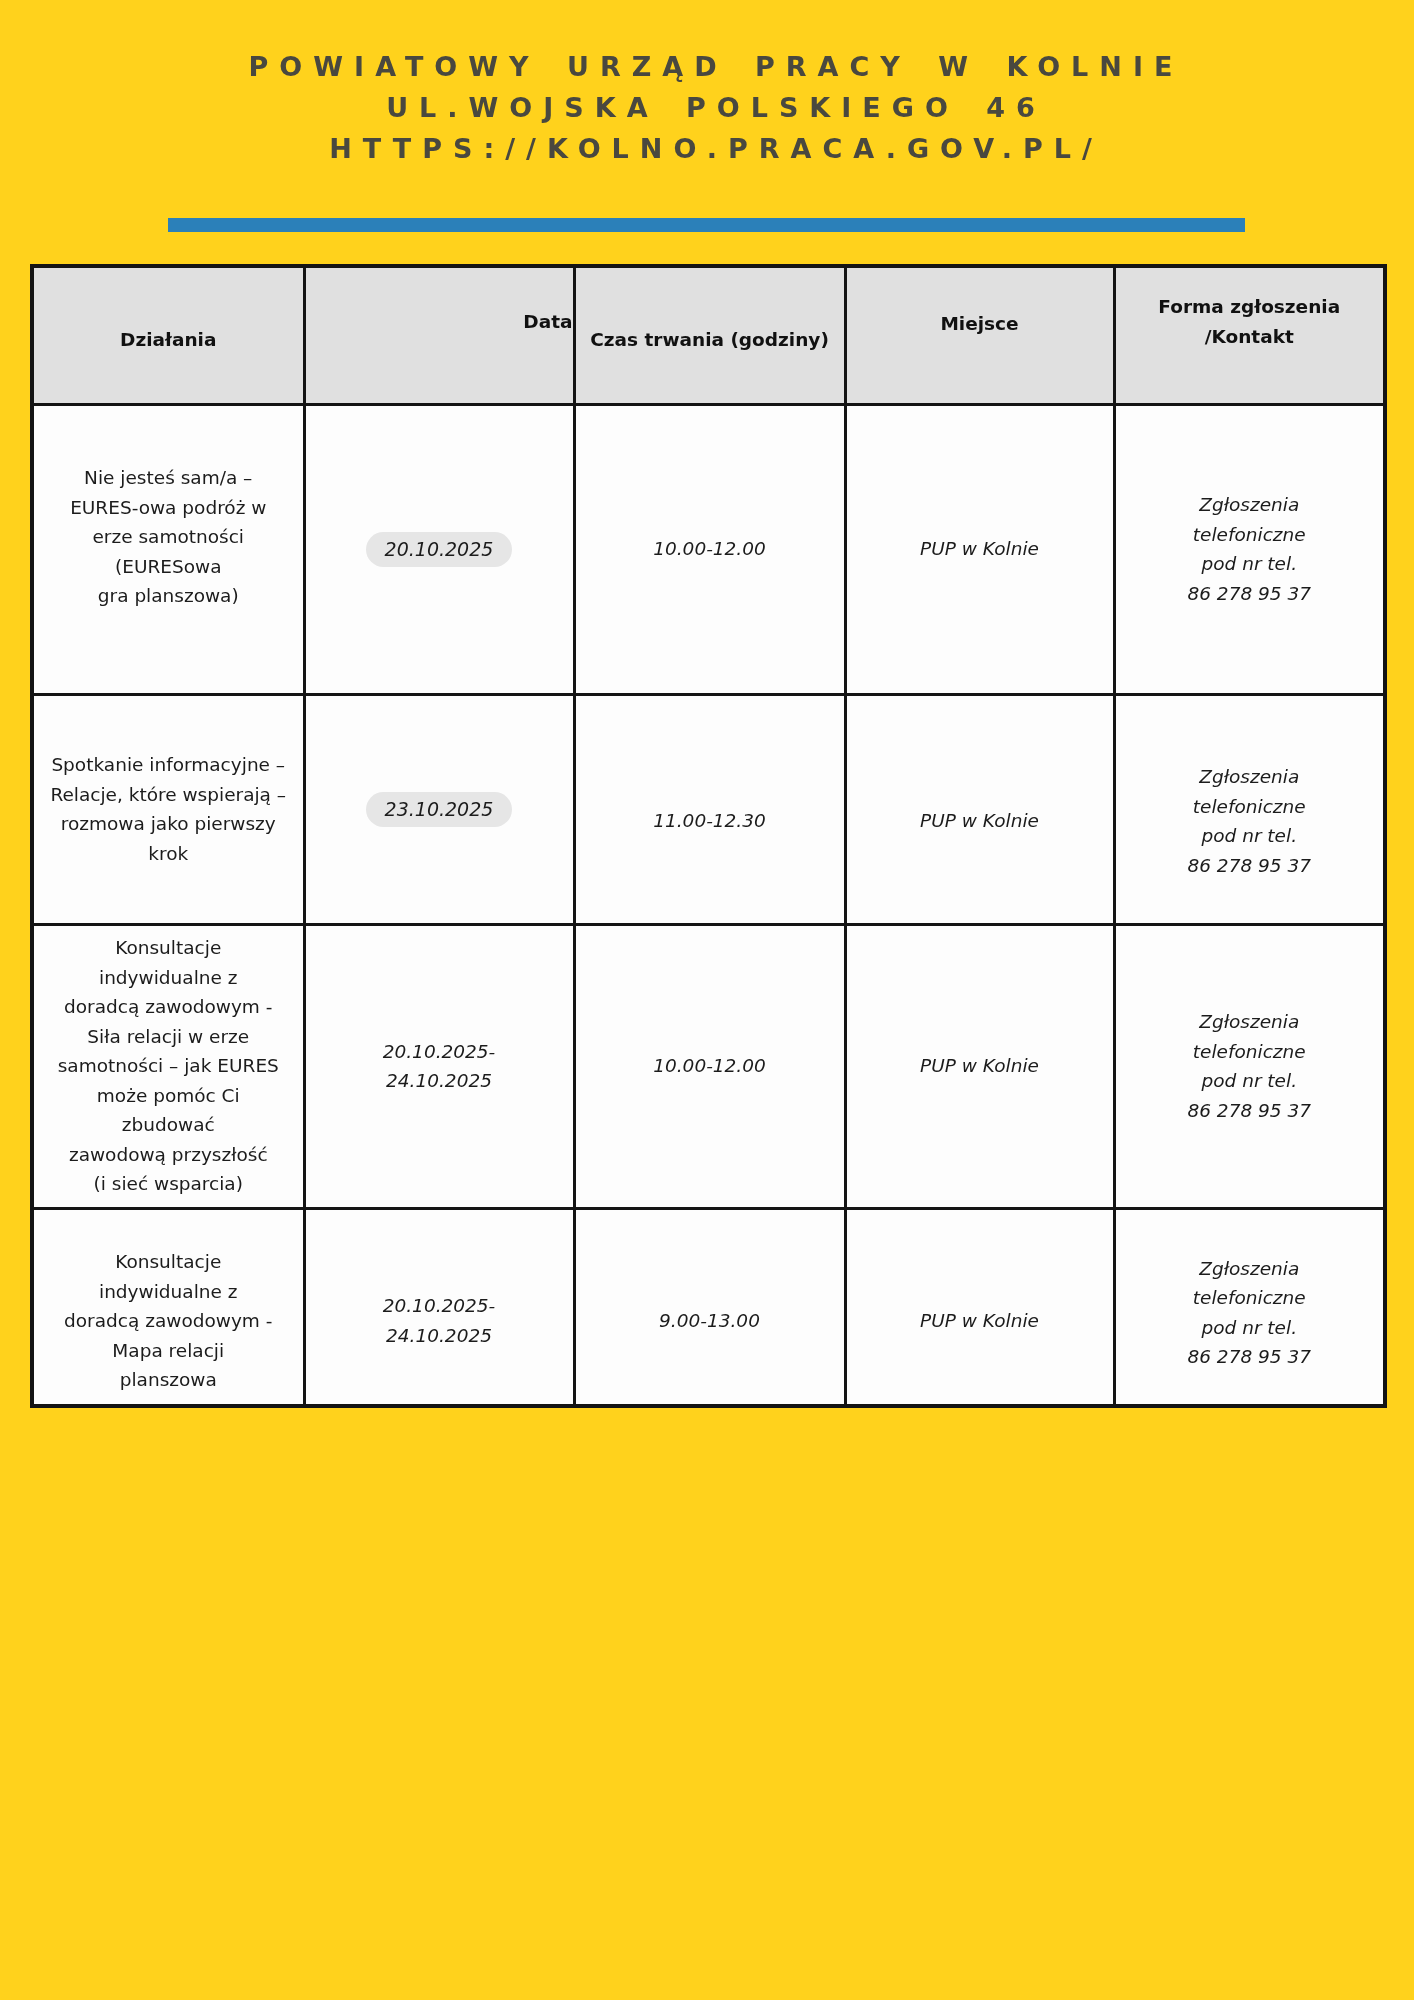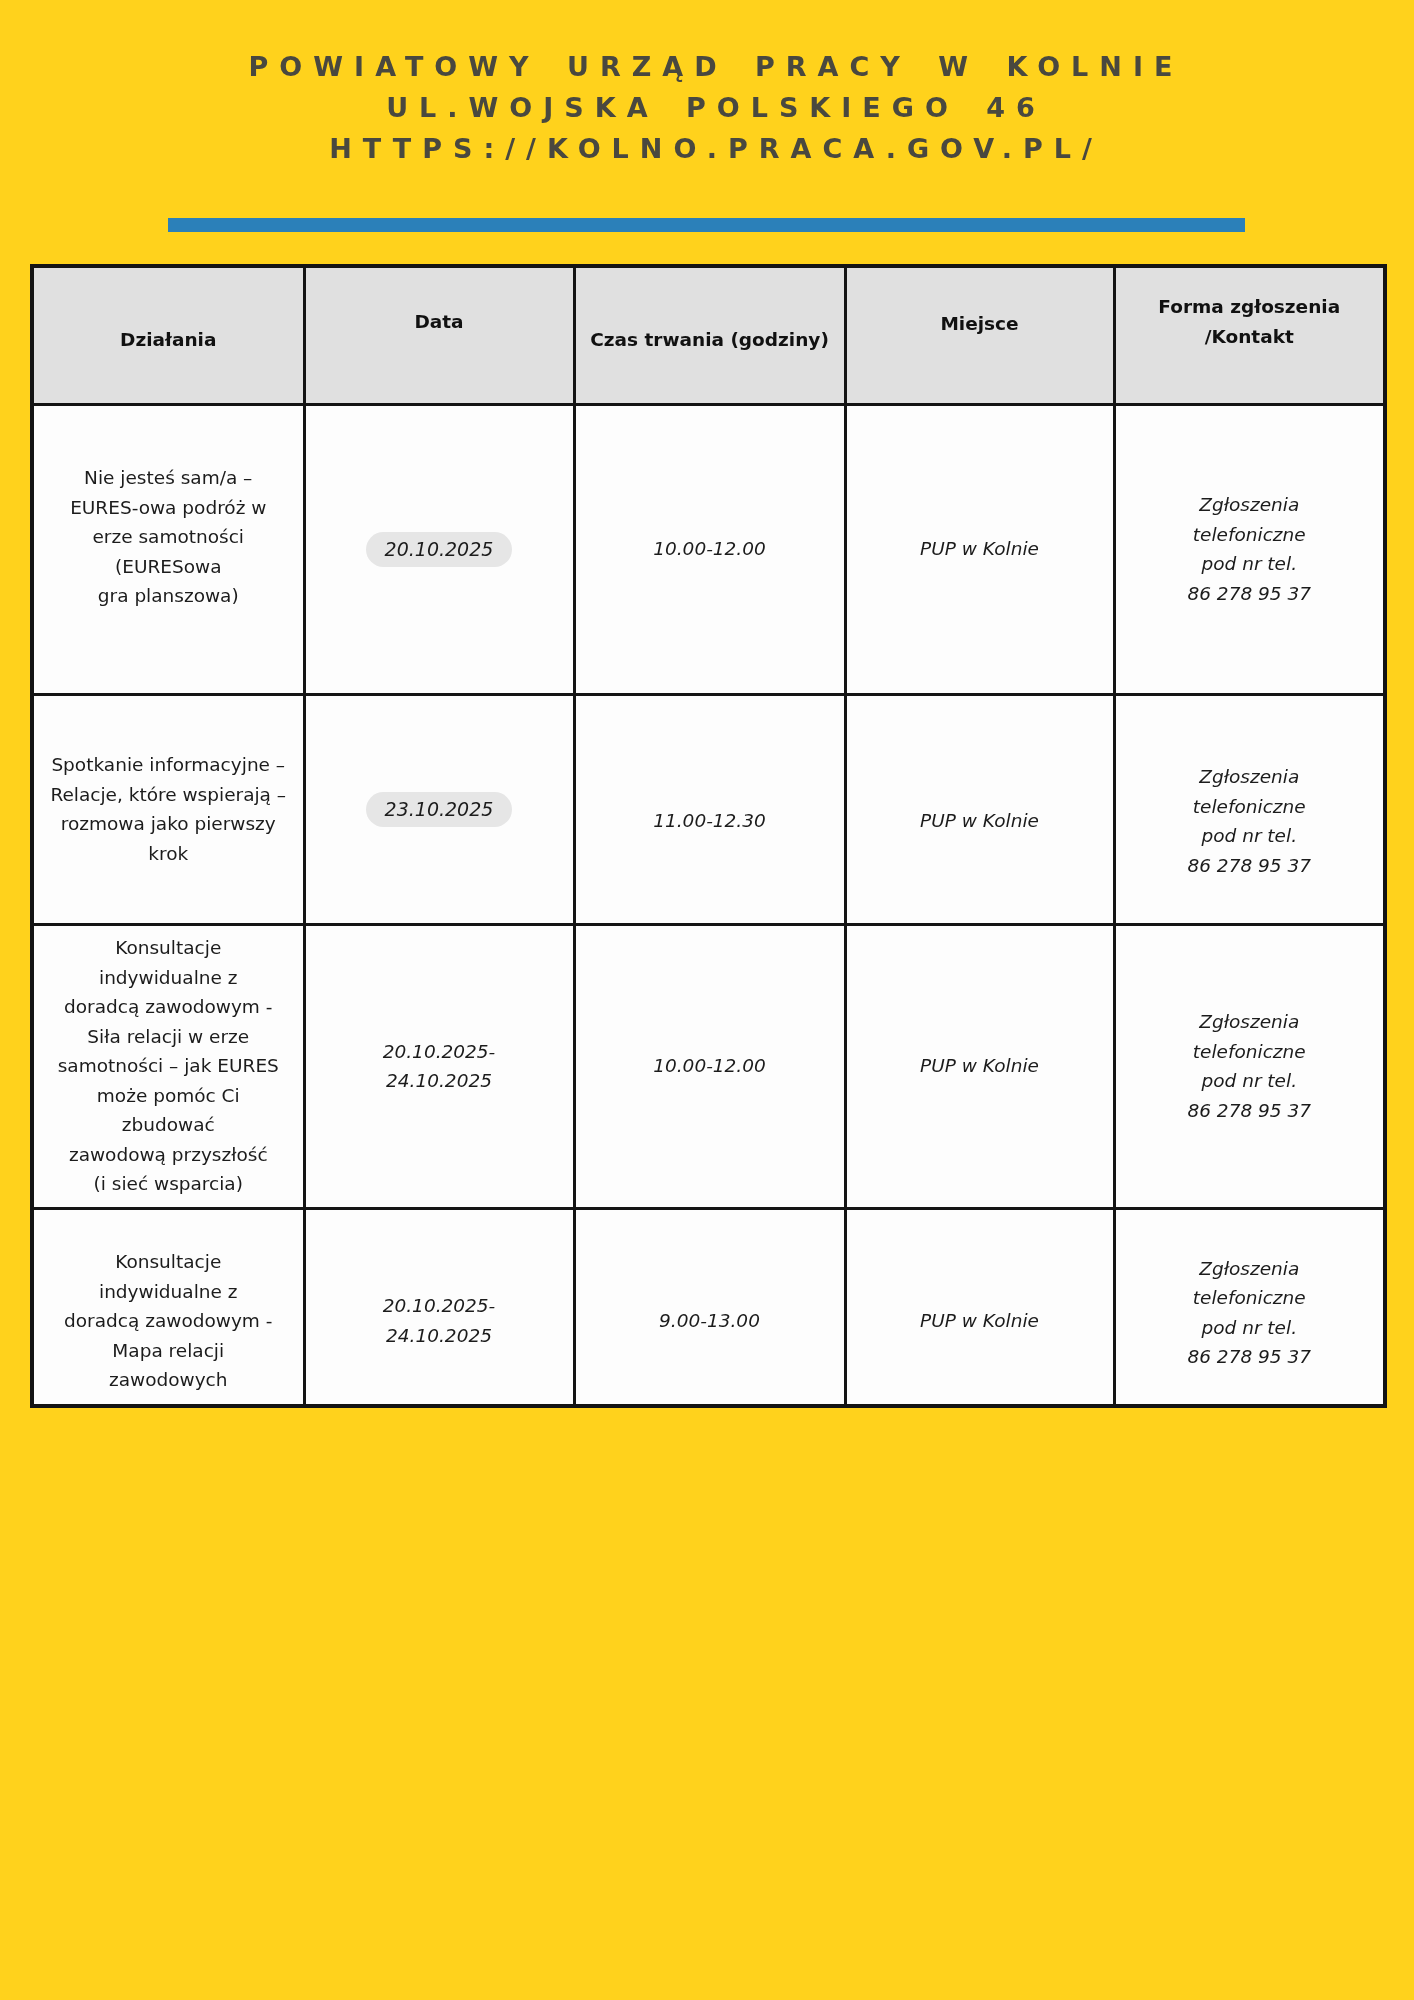--- a/index.html
+++ b/index.html
@@ -63,21 +63,21 @@
         <col style="width:271px">
     </colgroup>
 
     <tbody>
         <tr class="hdr-row">
       <td class="hdr-cell hcell" style="border-color: rgb(20, 20, 20); background: rgb(224, 224, 224);">
         <div class="off-dn-s">
               <div class="ln">Działania</div>
             </div>
       </td>
-      <td class="hdr-cell hcell" style="border-color: rgb(20, 20, 20); background: rgb(224, 224, 224);">
+      <td class="hdr-cell hcell" style="border-color: rgb(20, 20, 20); background: rgb(224, 224, 224); text-align: right;">
         <div class="off-up">
               <div class="ln">Data</div>
             </div>
       </td>
       <td class="hdr-cell hcell" style="border-color: rgb(20, 20, 20); background: rgb(224, 224, 224);">
         <div class="off-dn-s">
               <div class="ln">Czas trwania (godziny)</div>
             </div>
       </td>
       <td class="hdr-cell hcell" style="border-color: rgb(20, 20, 20); background: rgb(224, 224, 224);">
@@ -178,21 +178,21 @@
       </td>
     </tr>
 
     <tr class="row-4">
       <td class="cell act-cell" style="border-color: rgb(20, 20, 20); background: rgb(253, 253, 253);">
         <div class="dn14">
           <div class="ln">Konsultacje</div>
           <div class="ln">indywidualne z</div>
           <div class="ln">doradcą zawodowym -</div>
           <div class="ln">Mapa relacji</div>
-          <div class="ln">zawodowych</div>
+          <div class="ln">planszowa</div>
         </div>
       </td>
       <td class="cell mid-cell" style="border-color: rgb(20, 20, 20); background: rgb(253, 253, 253);">
         <div class="dn14">
           <div class="ln">20.10.2025-</div>
           <div class="ln">24.10.2025</div>
         </div>
       </td>
       <td class="cell mid-cell" style="border-color: rgb(20, 20, 20); background: rgb(253, 253, 253);">
         <div class="dn14">9.00-13.00</div>

